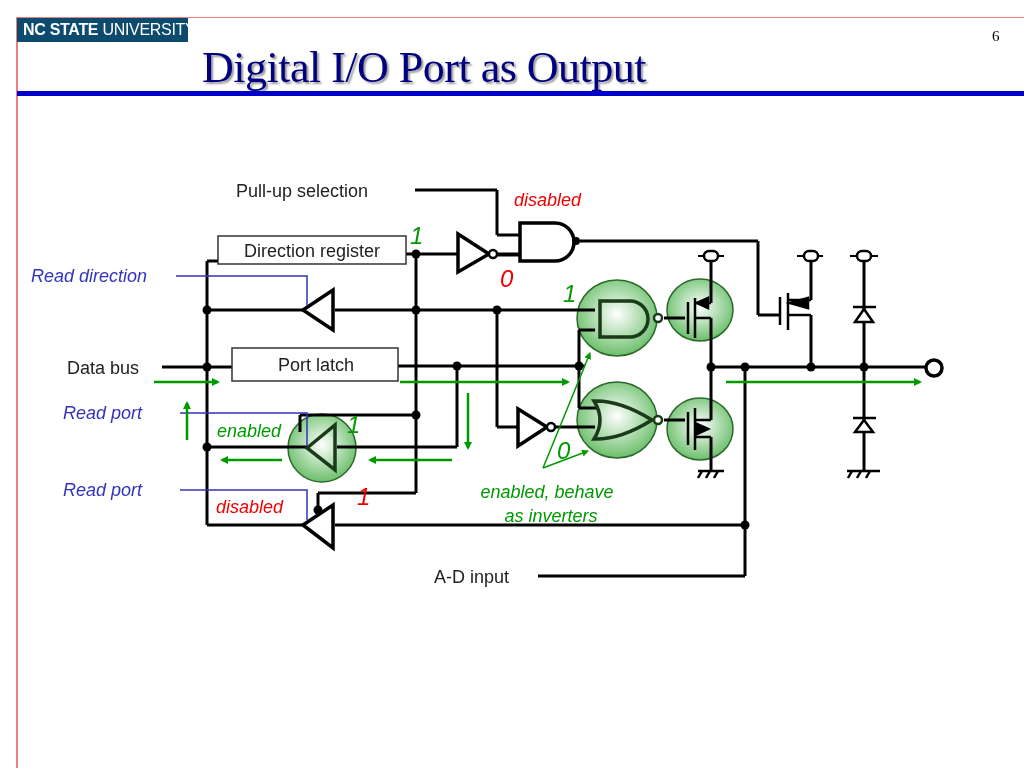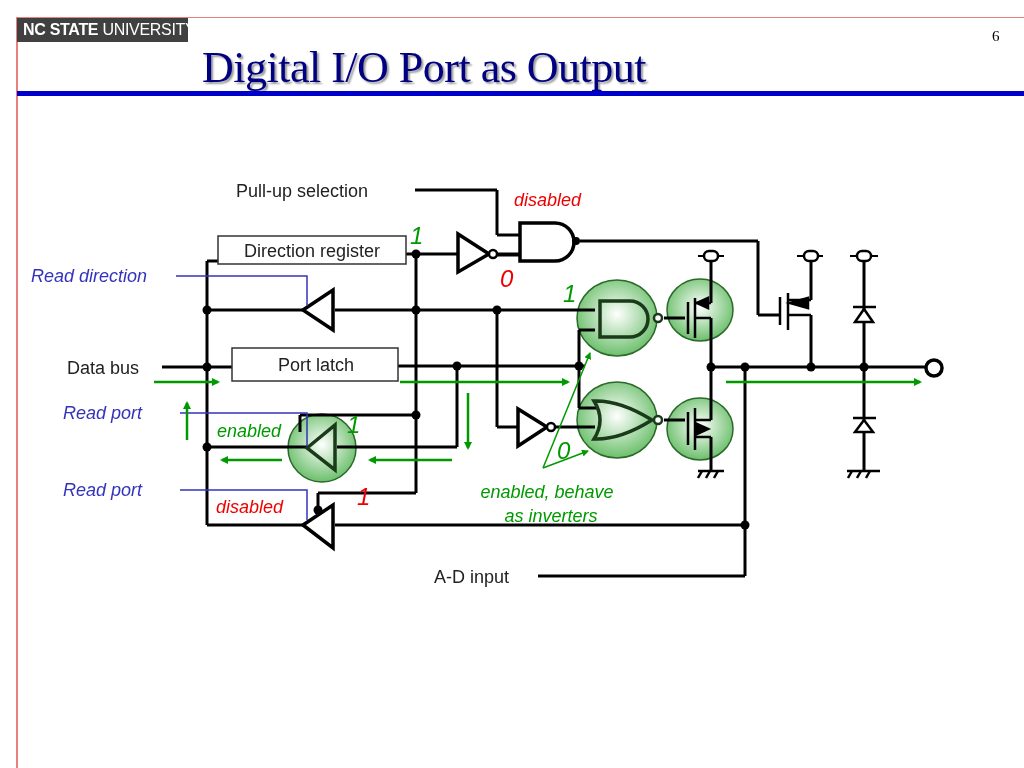--- a/index.html
+++ b/index.html
@@ -1,19 +1,19 @@
 <!DOCTYPE html>
 <html><head>
 <meta charset="utf-8">
 <style>
   html, body { margin:0; padding:0; background:#ffffff; }
   body { width:1024px; height:768px; position:relative; overflow:hidden; font-family:"Liberation Sans", sans-serif; }
   .frame-top { position:absolute; left:16px; top:17px; width:1008px; height:1px; background:#e88080; }
   .frame-left { position:absolute; left:16px; top:17px; width:2px; height:751px; background:#e88080; }
-  .logo { position:absolute; left:17px; top:18px; height:24px; width:171px; background:#404040; color:#fff;
+  .logo { position:absolute; left:17px; top:18px; height:24px; width:171px; background:#0c4a6e; color:#fff;
           font-family:"Liberation Sans", sans-serif; font-size:16px; line-height:24px; padding-left:6px; box-sizing:border-box; white-space:nowrap; letter-spacing:-0.3px; }
   .logo b { font-weight:bold; }
   .logo span.u { font-weight:normal; }
   .page-num { position:absolute; left:992px; top:28px; font-family:"Liberation Serif", serif; font-size:15px; color:#000; }
   .title { position:absolute; left:0; width:848px; top:42px; text-align:center; font-family:"Liberation Serif", serif;
            font-size:44px; color:#000080; text-shadow:2px 2px 2px #9a9a9a; letter-spacing:-0.5px; }
   .title-rule { position:absolute; left:17px; top:91px; width:1007px; height:5px; background:#0000cc; }
   svg.diagram { position:absolute; left:0; top:0; }
   .lbl { font-family:"Liberation Sans", sans-serif; }
 </style>

